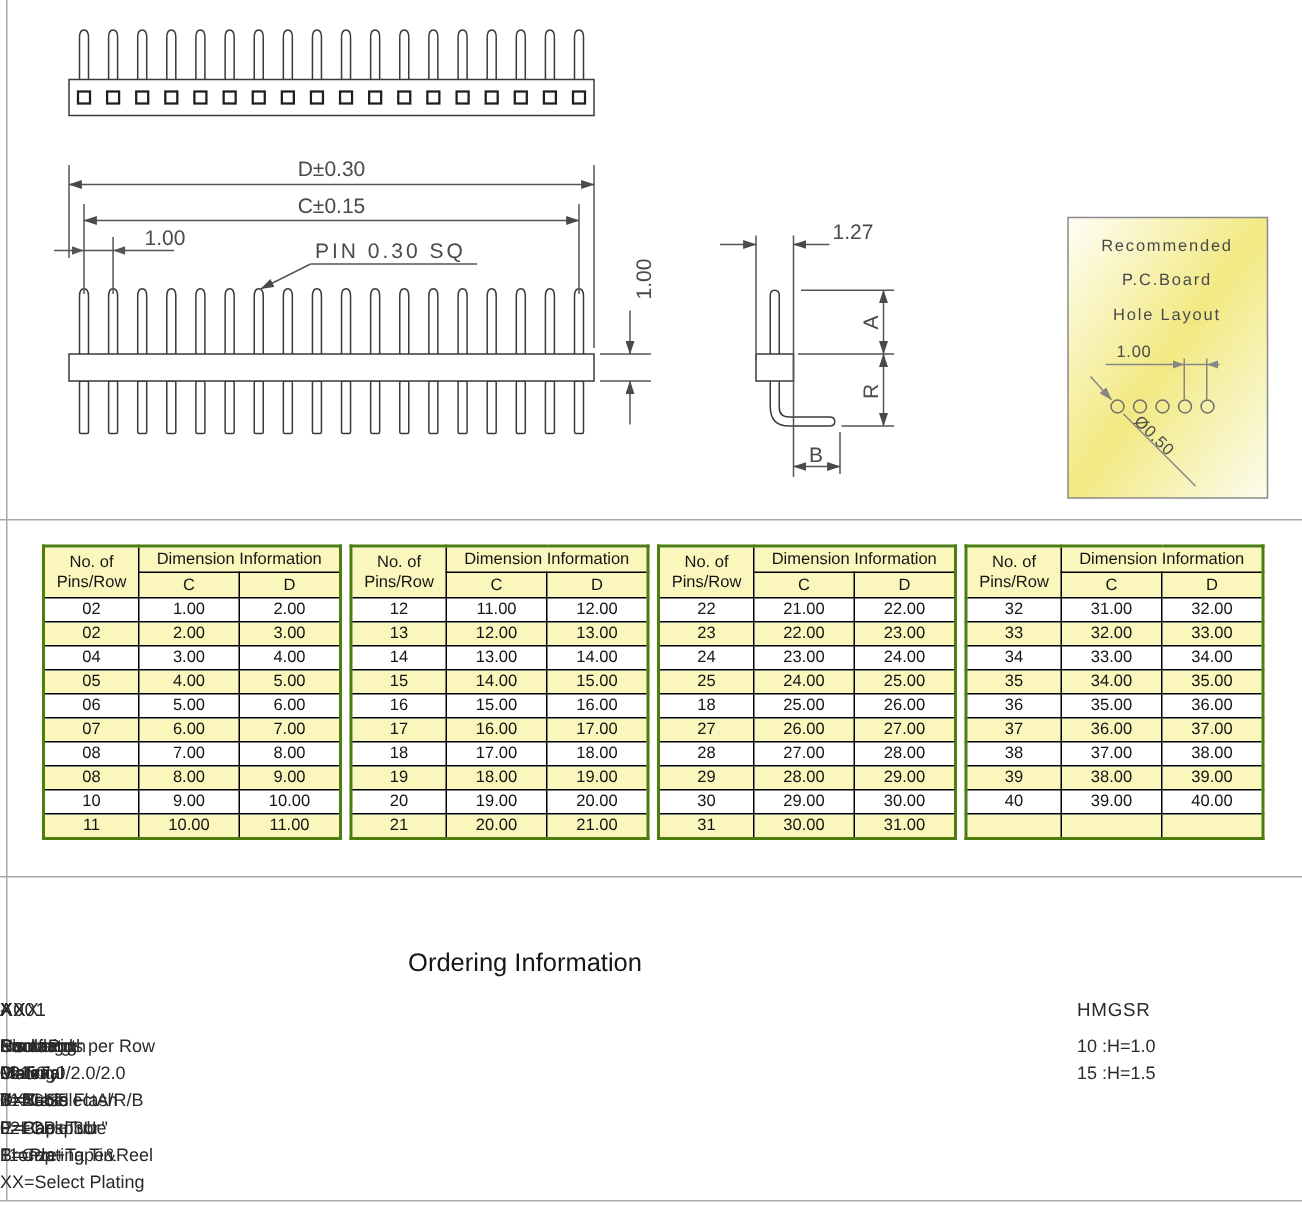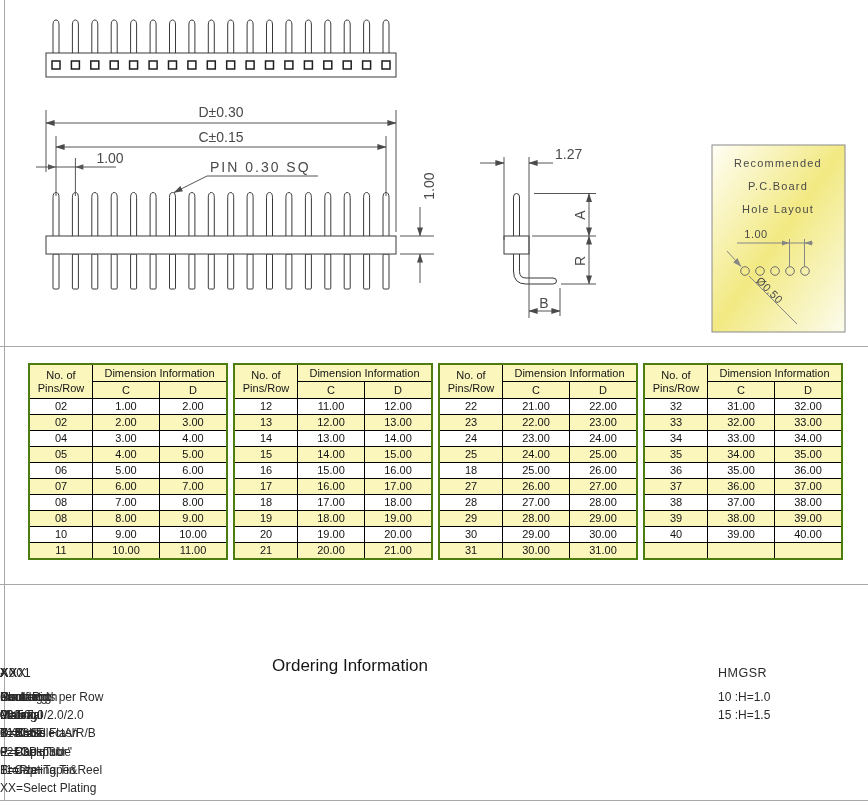--- a/index.html
+++ b/index.html
@@ -20,21 +20,21 @@
   table.dim th,table.dim td{border:1px solid #000;text-align:center;padding:0;
             font-weight:normal;overflow:hidden;white-space:nowrap;}
   table.dim th{height:16px;background:var(--yellow);}
   table.dim td{height:15px;line-height:15px;}
   table.dim .c1{width:62px;} table.dim .c2{width:66px;} table.dim .c3{width:66px;}
   table.dim tbody tr:nth-child(even) td{background:var(--yellow);}
   .th2{line-height:13px;}
 
   
   .ord-title{position:absolute;left:0;top:632px;width:700px;text-align:center;
-             font-size:17px;color:#161616;margin-top:24px;}
+             font-size:17px;color:#161616;}
   .ord-col{position:absolute;top:666px;color:#2a2a2a;}
   .ord-code{font-size:12.5px;height:22px;letter-spacing:.5px;}
   .ord-lines{font-size:12px;line-height:18.2px;}
   .ord-col:nth-of-type(1){left:65px;}
   .ord-col:nth-of-type(1) .ord-lines{margin-left:55px;}
   .ord-col:nth-of-type(2){left:198px;}
   .ord-col:nth-of-type(2) .ord-lines{margin-left:13px;}
   .ord-col:nth-of-type(3){left:333px;}
   .ord-col:nth-of-type(4){left:440px;}
   .ord-col:nth-of-type(5){left:553px;}

